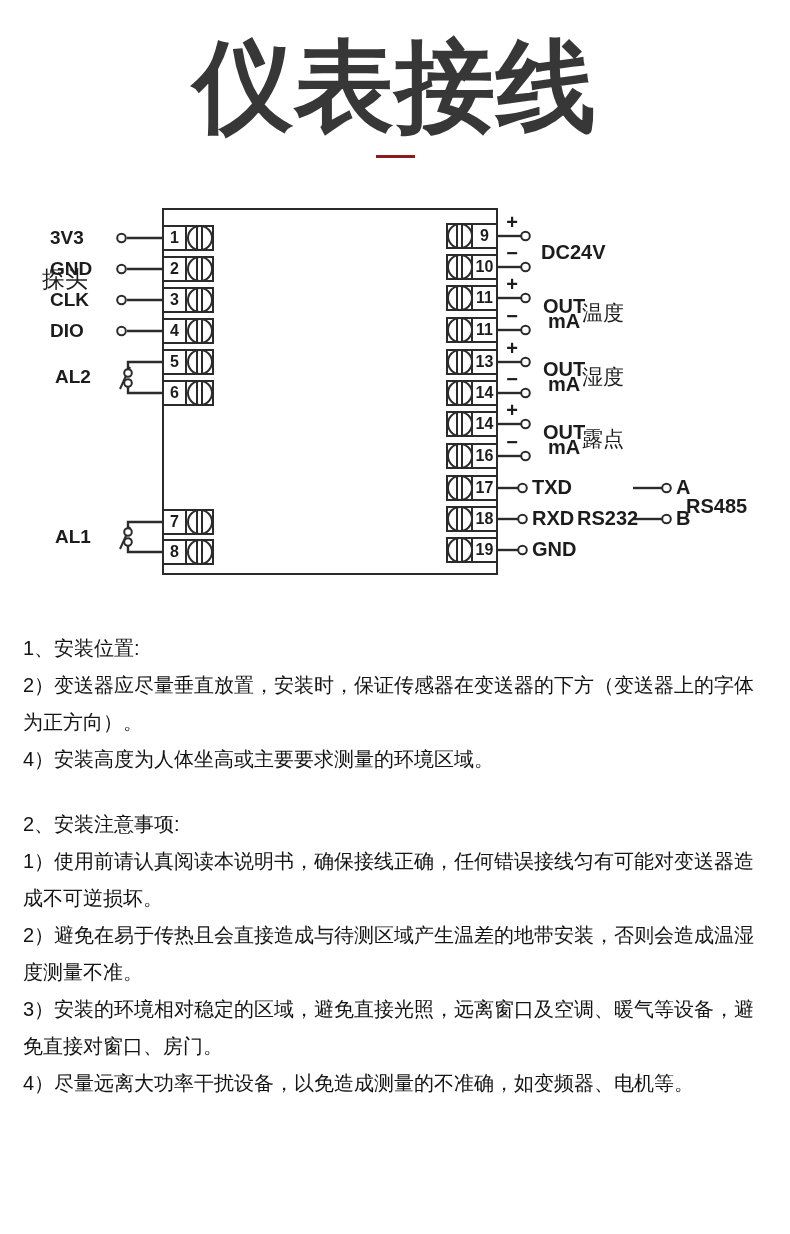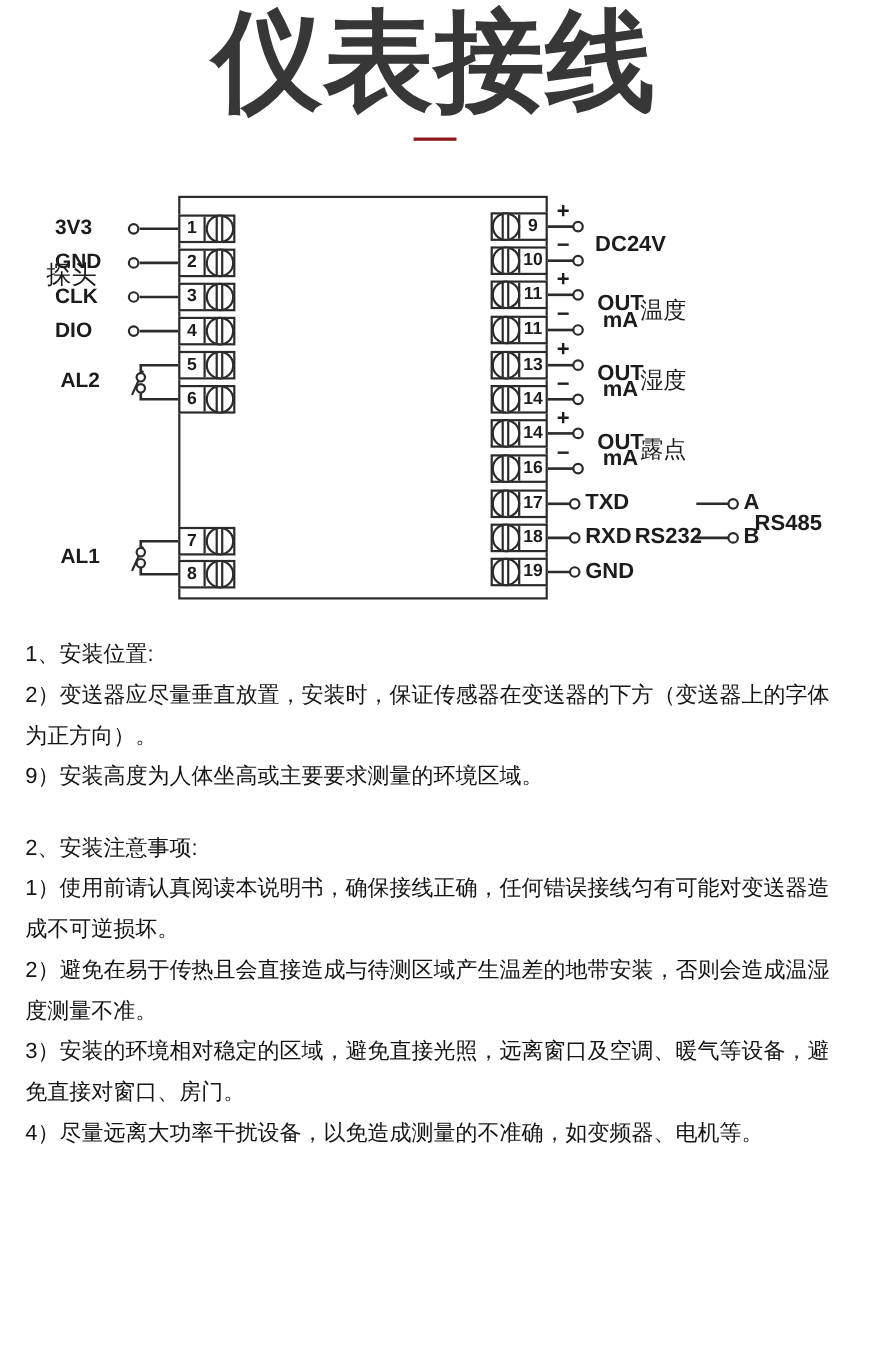--- a/index.html
+++ b/index.html
@@ -1,19 +1,19 @@
 <!DOCTYPE html>
 <html><head>
 <meta charset="utf-8">
 <style>
   html,body{margin:0;padding:0;background:#fff;}
   .page{position:relative;width:790px;height:1234px;background:#fff;overflow:hidden;
         font-family:"Liberation Sans",sans-serif;color:#141414;}
   
-  .title-wrap{text-align:center;}
+  .title-wrap{padding-top:30px;text-align:center;}
   .title{margin:0;font-size:100px;line-height:112px;font-weight:900;color:#373737;
          letter-spacing:1px;font-family:"Liberation Sans",sans-serif;}
   .title-underline{width:39px;height:3px;background:#8e1b1b;margin:13px auto 0;}
   
   .diagram{position:relative;height:405px;margin-top:35px;}
   .mainbox{position:absolute;left:162px;top:15px;width:336px;height:367px;
            border:2px solid #2b2b2b;box-sizing:border-box;background:#fff;}
   .wires{position:absolute;left:0;top:0;pointer-events:none;}
   .term{position:absolute;width:52px;height:26px;display:flex;border:2px solid #2b2b2b;
         box-sizing:border-box;background:#fff;}
@@ -31,21 +31,21 @@
       background:linear-gradient(#2b2b2b,#2b2b2b) 7px 0/2px 100% no-repeat,
                  linear-gradient(#2b2b2b,#2b2b2b) 12px 0/2px 100% no-repeat,#fff;}
   .dl{position:absolute;color:#1c1c1c;white-space:nowrap;}
   .lat{font-size:19px;font-weight:700;line-height:23px;}
   .lat20{font-size:20px;font-weight:700;line-height:23px;}
   .ra{text-align:left;}
   .cjk{font-size:21px;line-height:25px;font-weight:400;}
   .sign{position:absolute;width:24px;text-align:center;font-size:20px;font-weight:700;
         line-height:23px;color:#1c1c1c;}
   
-  .content{margin-top:9px;padding:0 25px 0 23px;}
+  .content{margin-top:32px;padding:0 25px 0 23px;}
   .line{margin:0;font-size:20px;line-height:37px;color:#141414;}
   .sec2{margin-top:28px;}
 </style>
 </head>
 <body>
 
 <div class="page">
 
   <div class="title-wrap">
     <h1 class="title">仪表接线</h1>
@@ -222,21 +222,21 @@
     <span class="dl lat20" style="left:532px;top:345px">GND</span>
     <span class="dl lat20" style="left:676px;top:283px">A</span>
     <span class="dl lat20" style="left:676px;top:314px">B</span>
     <span class="dl lat20" style="left:686px;top:302px">RS485</span>
   </div>
 
   <div class="content">
     <section>
       <p class="line">1、安装位置:</p>
       <p class="line">2）变送器应尽量垂直放置，安装时，保证传感器在变送器的下方（变送器上的字体为正方向）。</p>
-      <p class="line">9）安装高度为人体坐高或主要要求测量的环境区域。</p>
+      <p class="line">4）安装高度为人体坐高或主要要求测量的环境区域。</p>
     </section>
     <section class="sec2">
       <p class="line">2、安装注意事项:</p>
       <p class="line">1）使用前请认真阅读本说明书，确保接线正确，任何错误接线匀有可能对变送器造成不可逆损坏。</p>
       <p class="line">2）避免在易于传热且会直接造成与待测区域产生温差的地带安装，否则会造成温湿度测量不准。</p>
       <p class="line">3）安装的环境相对稳定的区域，避免直接光照，远离窗口及空调、暖气等设备，避免直接对窗口、房门。</p>
       <p class="line">4）尽量远离大功率干扰设备，以免造成测量的不准确，如变频器、电机等。</p>
     </section>
   </div>
 

